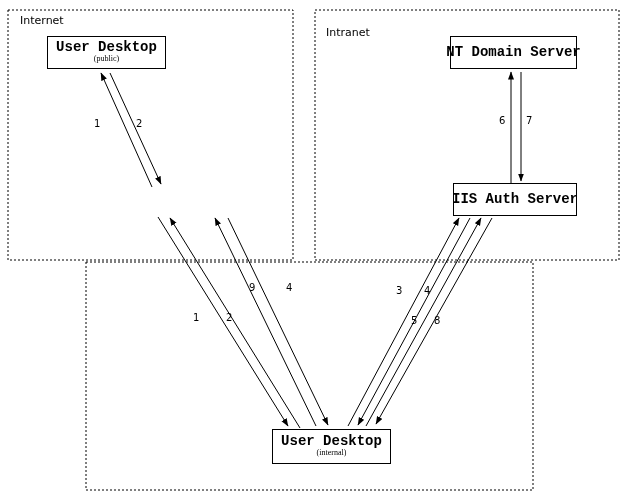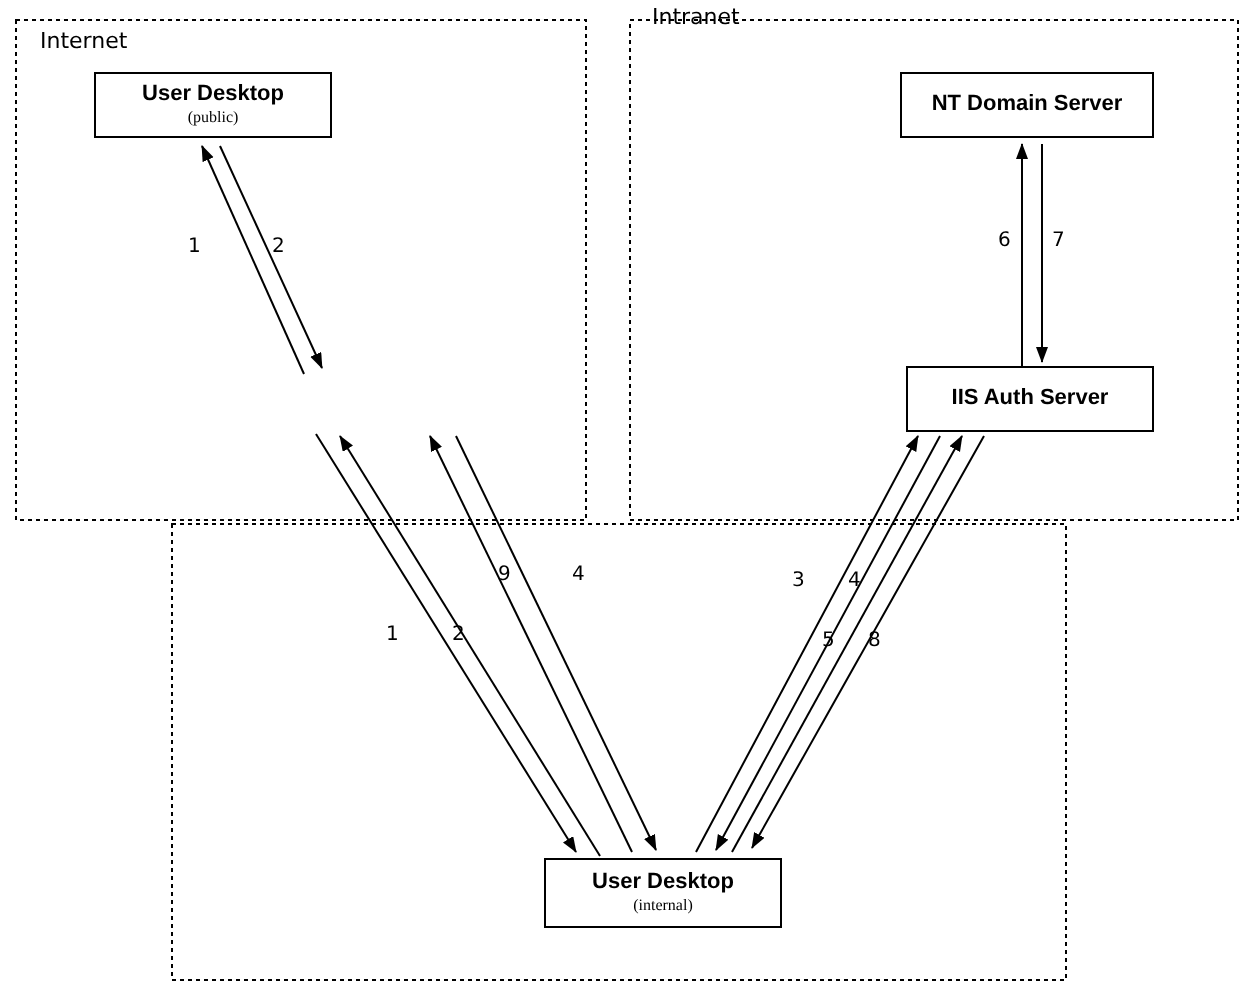--- a/index.html
+++ b/index.html
@@ -34,22 +34,22 @@
     box-sizing: border-box;
     border: 1px solid #000;
     background: #ffffff;
     display: flex;
     flex-direction: column;
     align-items: center;
     justify-content: center;
     color: #000;
   }
   .node .title {
-    font-family: Liberation Sans, sans-serif;
-    font-size: 11px;
+    font-family: Liberation Mono, monospace;
+    font-size: 14px;
     font-weight: bold;
     line-height: 13px;
     white-space: nowrap;
   }
   .node .sub {
     font-family: Liberation Serif, serif;
     font-size: 8px;
     line-height: 10px;
     white-space: nowrap;
   }
@@ -102,21 +102,21 @@
       <line x1="470" y1="218" x2="358" y2="425" stroke="#000" stroke-width="1" marker-end="url(#arrow)"></line>
     </g>
 
     <g>
       <line x1="366" y1="426" x2="481" y2="218" stroke="#000" stroke-width="1" marker-end="url(#arrow)"></line>
       <line x1="492" y1="218" x2="376" y2="424" stroke="#000" stroke-width="1" marker-end="url(#arrow)"></line>
     </g>
   </svg>
 
   <div class="zone-label" style="left:20px; top:14px;">Internet</div>
-  <div class="zone-label" style="left:326px; top:2px;">Intranet</div>
+  <div class="zone-label" style="left:326px; top:26px;">Intranet</div>
 
   <div class="node" style="left:47px; top:36px; width:119px; height:33px;">
     <span class="title">User Desktop</span>
     <span class="sub">(public)</span>
   </div>
 
 
   <div class="node" style="left:453px; top:183px; width:124px; height:33px;">
     <span class="title">IIS Auth Server</span>
   </div>

